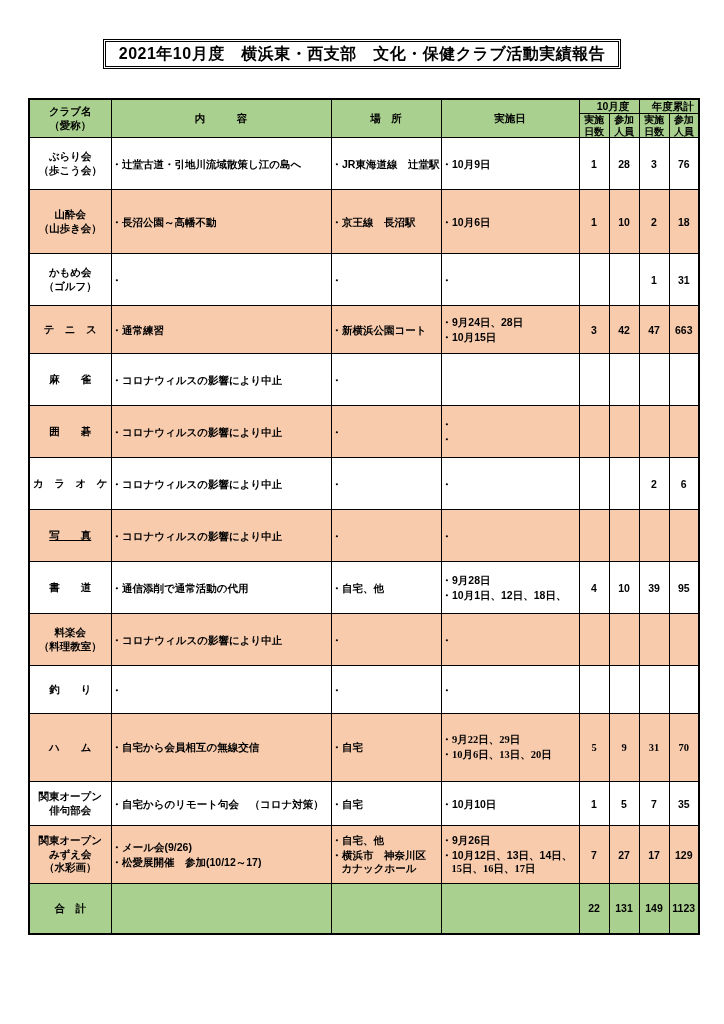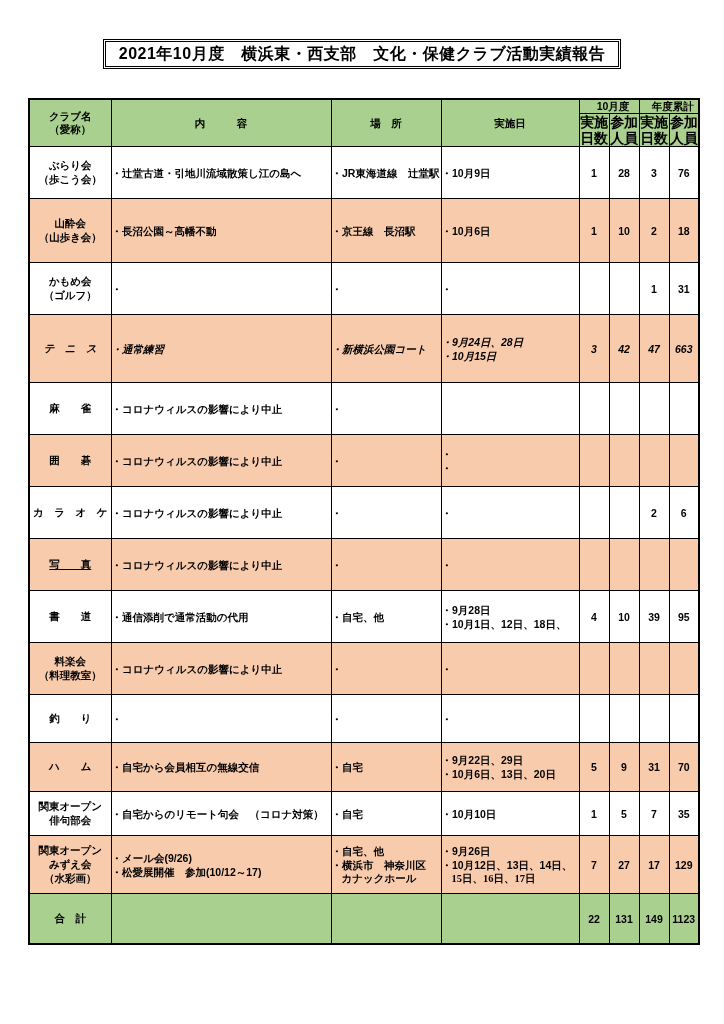--- a/index.html
+++ b/index.html
@@ -69,21 +69,21 @@
   col.c-n      { width: 30px;  }
 
   
   thead th {
     background: #a9d08e;
     text-align: center;
     font-size: 11.5px;
     line-height: 1.25;
   }
   thead th.sub {
-    font-size: 14px;
+    font-size: 10px;
     line-height: 1.15;
     letter-spacing: -0.3px;
   }
   thead th.grp {
     font-size: 10.5px;
     padding-left: 8px;
   }
 
   
   tbody tr.white td { background: #ffffff; }
@@ -217,21 +217,21 @@
             <span>・</span>
           </td>
           <td class="date cell-lines">
             <span>・</span>
           </td>
           <td class="num"></td>
           <td class="num"></td>
           <td class="num">1</td>
           <td class="num">31</td>
         </tr>
-        <tr class="peach" style="height: 68px; font-style: italic;">
+        <tr class="peach" style="height: 48px;">
           <td class="club">
             <span style="display: block;">テ　ニ　ス</span>
           </td>
           <td class="content cell-lines">
             <span>・通常練習</span>
           </td>
           <td class="place cell-lines">
             <span>・新横浜公園コート</span>
           </td>
           <td class="date cell-lines">
@@ -365,21 +365,21 @@
             <span>・</span>
           </td>
           <td class="date cell-lines">
             <span>・</span>
           </td>
           <td class="num"></td>
           <td class="num"></td>
           <td class="num"></td>
           <td class="num"></td>
         </tr>
-        <tr class="peach" style="height: 49px;">
+        <tr class="peach" style="height: 68px; font-family: Liberation Serif, serif;">
           <td class="club">
             <span style="display: block;">ハ　　ム</span>
           </td>
           <td class="content cell-lines">
             <span>・自宅から会員相互の無線交信</span>
           </td>
           <td class="place cell-lines">
             <span>・自宅</span>
           </td>
           <td class="date cell-lines">

